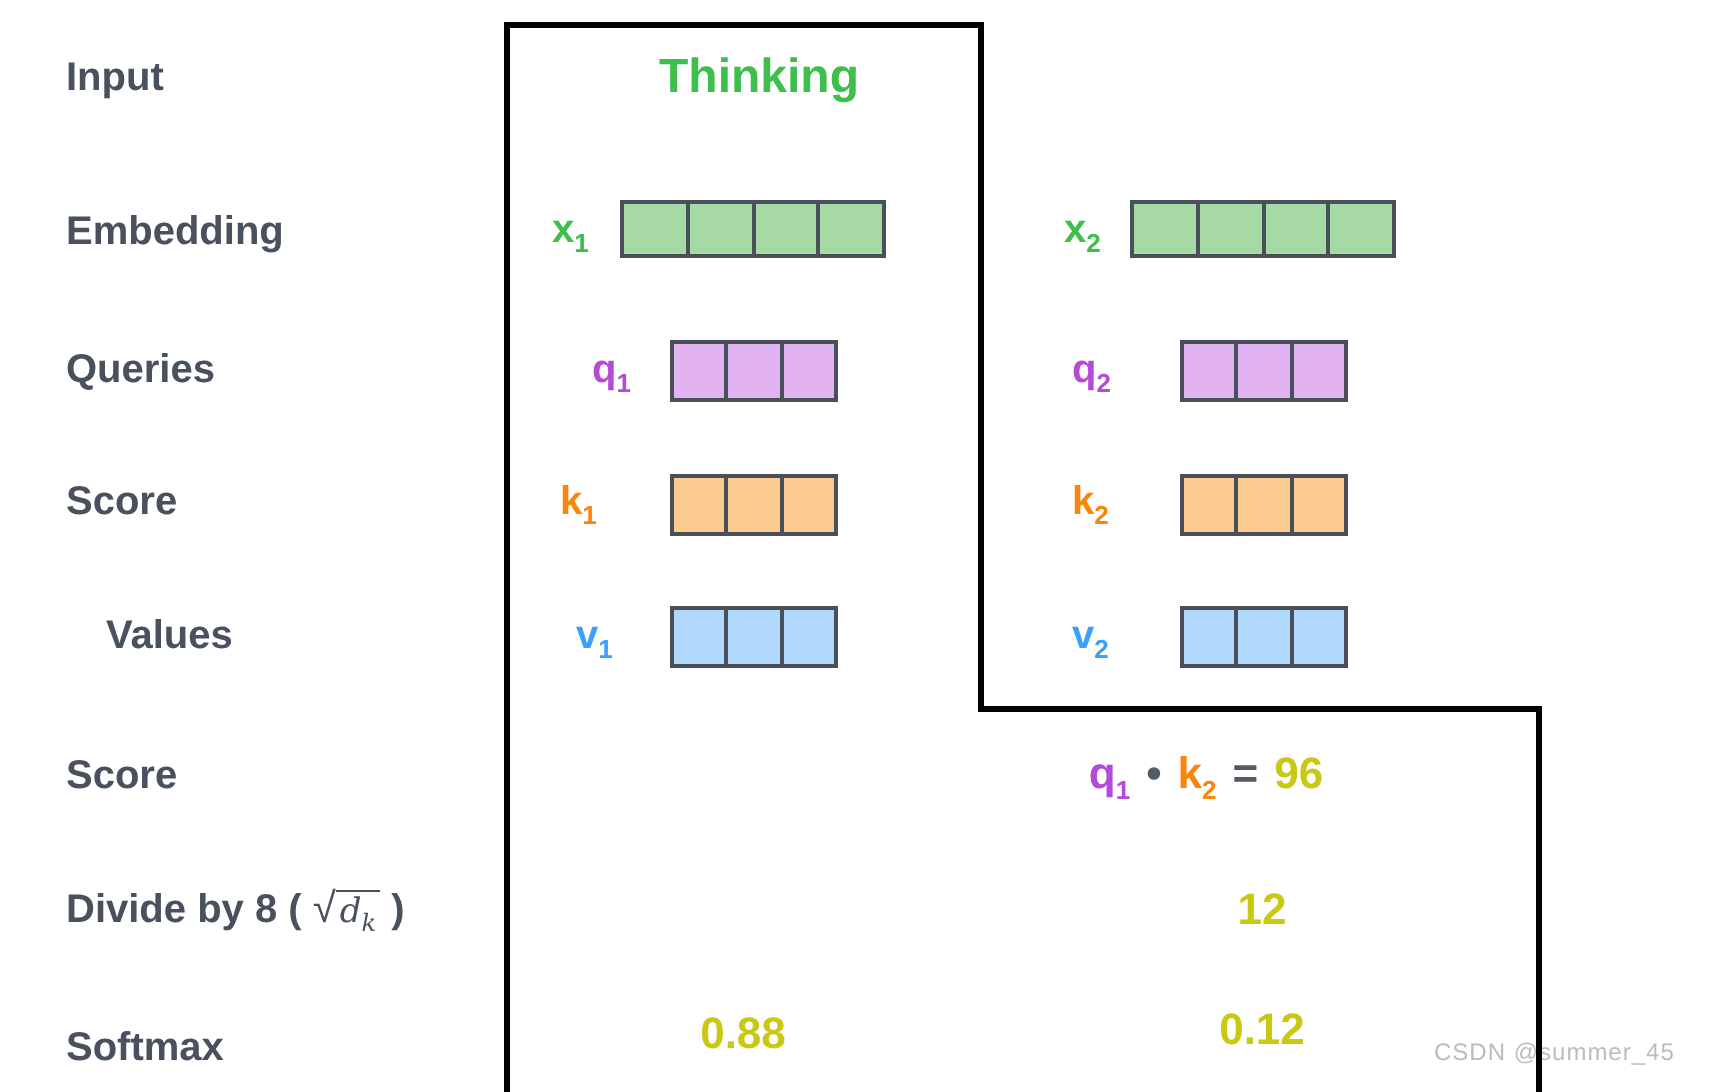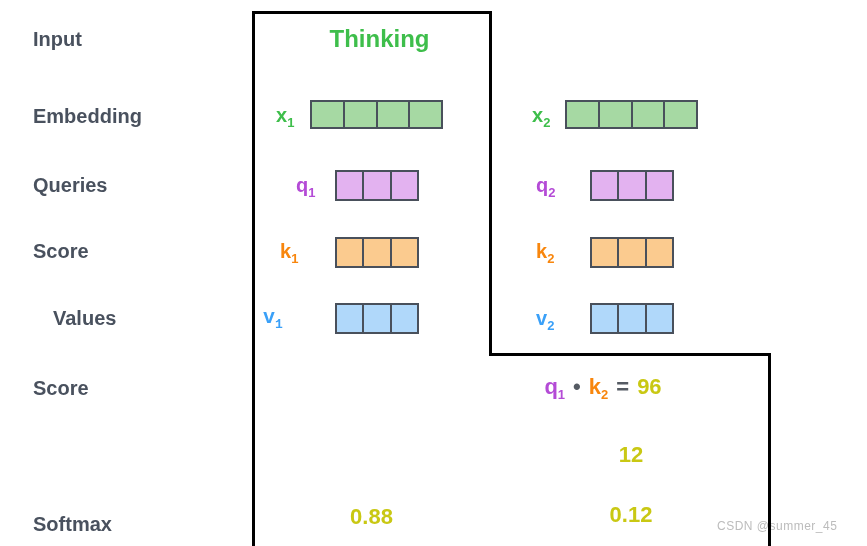--- a/index.html
+++ b/index.html
@@ -44,20 +44,25 @@
   <div class="bline" style="left:489px;top:11px;width:3px;height:345px;"></div>
   <div class="bline" style="left:489px;top:353px;width:282px;height:3px;"></div>
   <div class="bline" style="left:768px;top:353px;width:3px;height:193px;"></div>
 
   <div class="abs rowlabel" style="left:33px;top:28px;">Input</div>
   <div class="abs rowlabel" style="left:33px;top:105px;">Embedding</div>
   <div class="abs rowlabel" style="left:33px;top:174px;">Queries</div>
   <div class="abs rowlabel" style="left:33px;top:240px;">Score</div>
   <div class="abs rowlabel" style="left:33px;top:307px;margin-left:20px;">Values</div>
   <div class="abs rowlabel" style="left:33px;top:377px;">Score</div>
+  <div class="abs rowlabel" style="left:33px;top:443px;">
+    <span>Divide by 8 (</span>
+    <span class="mathpart"><span class="sqrt-sign">√</span><span class="radicand"><span>d</span><sub>k</sub></span></span>
+    <span>)</span>
+  </div>
   <div class="abs rowlabel" style="left:33px;top:513px;">Softmax</div>
 
   <div class="abs hdr" style="left:252px;top:26px;width:239px;transform:translateX(8px);">Thinking</div>
 
   <div class="abs vlabel xcol" style="left:276px;top:103px;"><span>x</span><sub>1</sub></div>
   <div class="abs vec fill-g" style="left:310px;top:100px;width:133px;height:29px;">
     <div class="cell"></div>
       <div class="cell"></div>
       <div class="cell"></div>
       <div class="cell"></div>
@@ -70,21 +75,21 @@
       <div class="cell"></div>
   </div>
 
   <div class="abs vlabel kcol" style="left:280px;top:239px;"><span>k</span><sub>1</sub></div>
   <div class="abs vec fill-o" style="left:335px;top:237px;width:84px;height:31px;">
     <div class="cell"></div>
       <div class="cell"></div>
       <div class="cell"></div>
   </div>
 
-  <div class="abs vlabel vcol" style="left:263px;top:306px;font-family:Liberation Mono, monospace;"><span>v</span><sub>1</sub></div>
+  <div class="abs vlabel vcol" style="left:288px;top:306px;"><span>v</span><sub>1</sub></div>
   <div class="abs vec fill-b" style="left:335px;top:303px;width:84px;height:31px;">
     <div class="cell"></div>
       <div class="cell"></div>
       <div class="cell"></div>
   </div>
 
   <div class="abs vlabel xcol" style="left:532px;top:103px;"><span>x</span><sub>2</sub></div>
   <div class="abs vec fill-g" style="left:565px;top:100px;width:133px;height:29px;">
     <div class="cell"></div>
       <div class="cell"></div>

